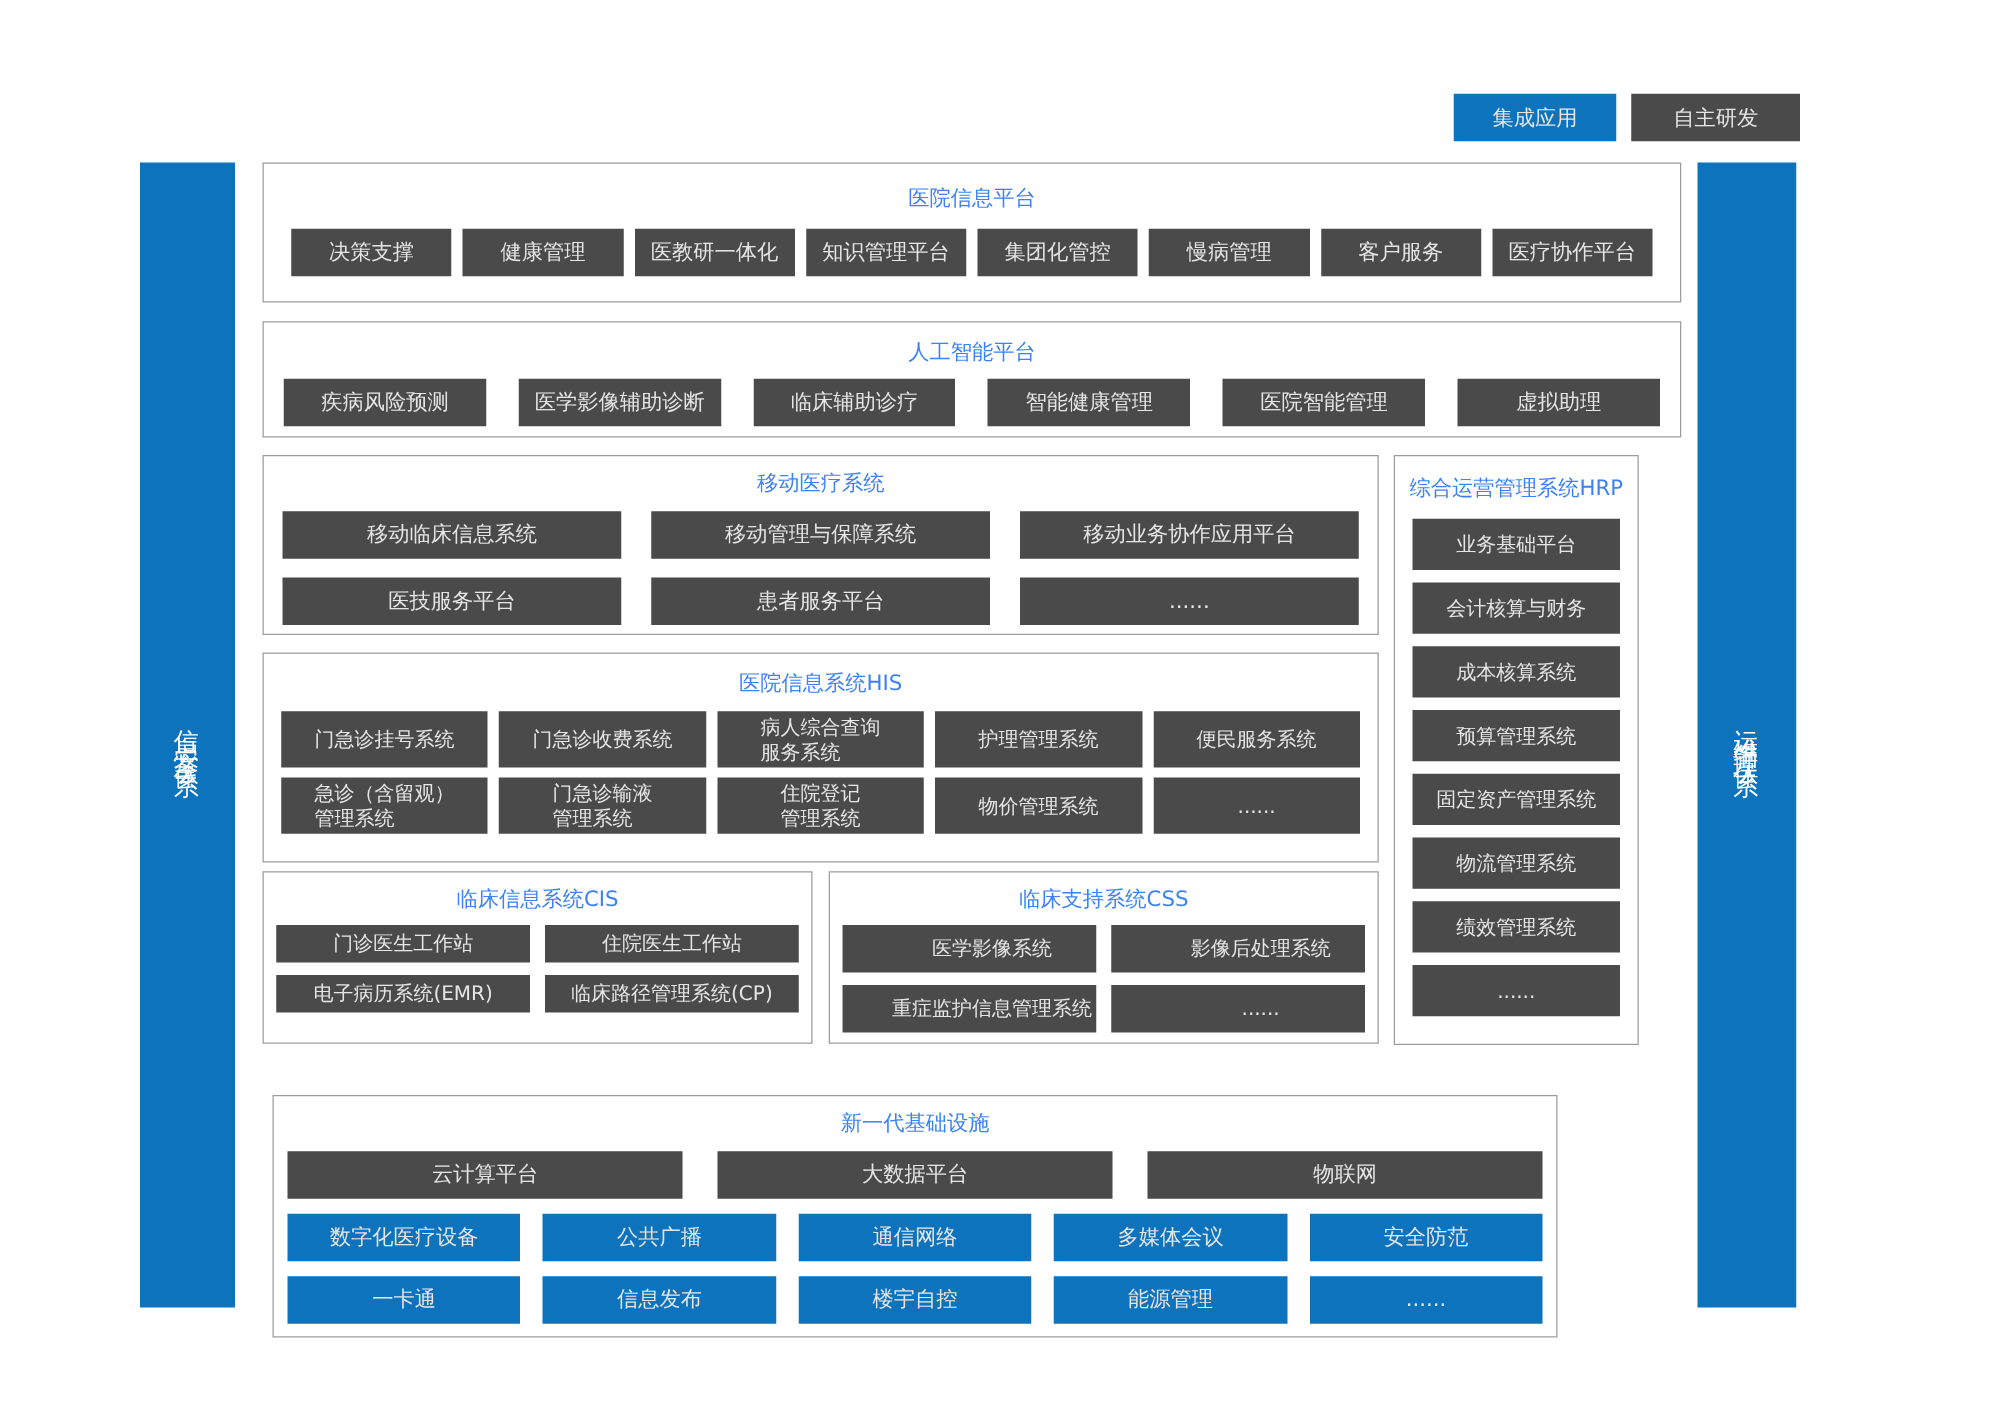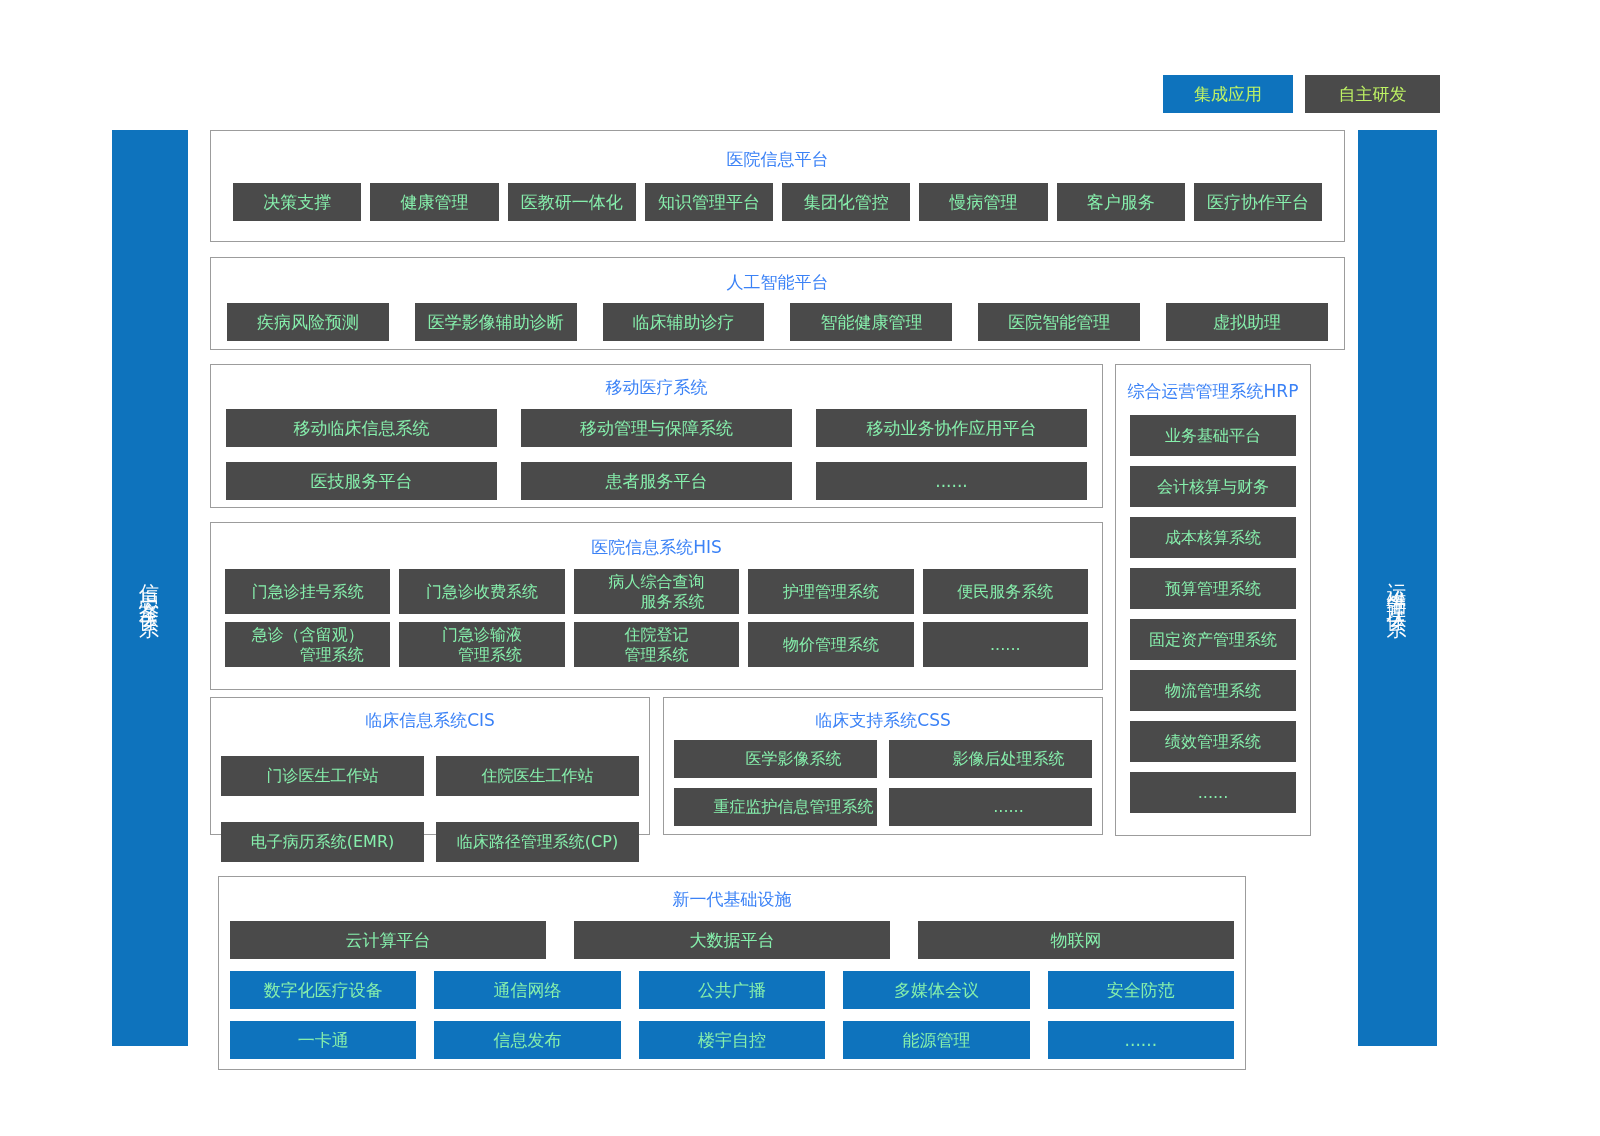--- a/index.html
+++ b/index.html
@@ -3,36 +3,36 @@
 <meta charset="utf-8">
 <style>
   html,body{margin:0;padding:0;}
   body{
     width:1600px;height:1136px;position:relative;background:#ffffff;
     font-family:"DejaVu Sans","Liberation Sans",sans-serif;overflow:hidden;
   }
   
   .legend{position:absolute;top:75px;left:1163px;display:flex;gap:12px;}
   .chip{height:38px;display:flex;align-items:center;justify-content:center;
-    color:#bef264;font-size:17px;}
+    color:#e5e5e5;font-size:17px;}
   .chip.blue{width:130px;background:#0e73bd;}
   .chip.dark{width:135px;background:#4a4a4a;}
   
   .vbar{position:absolute;top:130px;height:916px;background:#0e73bd;
     display:flex;align-items:center;justify-content:center;}
   .vbar.left{left:112px;width:76px;}
   .vbar.right{left:1358px;width:79px;}
   .vbar .vtext{writing-mode:vertical-rl;text-orientation:upright;
     color:#fdfdfd;font-size:20px;letter-spacing:7px;}
   
   .sec{position:absolute;box-sizing:border-box;border:1px solid #9c9c9c;background:#fff;}
   .sec-title{text-align:center;color:#3b82f6;font-size:17px;line-height:24px;}
   
-  .node{background:#4a4a4a;color:#86efac;display:flex;align-items:center;justify-content:center;
-    text-align:right;font-size:17px;white-space:pre-line;line-height:20px;box-sizing:border-box;}
+  .node{background:#4a4a4a;color:#e5e5e5;display:flex;align-items:center;justify-content:center;
+    text-align:left;font-size:17px;white-space:pre-line;line-height:20px;box-sizing:border-box;}
   .node.blue{background:#0e73bd;}
   .row{display:flex;}
   .row .node{flex:1;height:38px;}
   
   #sec-platform{left:210px;top:130px;width:1135px;height:112px;}
   #sec-platform .sec-title{margin:16px 0 12px 0;}
   #sec-platform .row{gap:9px;padding:0 22px;}
   
   #sec-ai{left:210px;top:257px;width:1135px;height:93px;}
   #sec-ai .sec-title{margin:12px 0 9px 0;}
@@ -44,21 +44,21 @@
   #sec-mobile .node{height:38px;}
   
   #sec-his{left:210px;top:522px;width:893px;height:168px;}
   #sec-his .sec-title{margin:12px 0 10px 0;}
   #sec-his .grid{display:grid;grid-template-columns:repeat(5,1fr);gap:8px 9px;padding:0 14px;}
   #sec-his .node{height:45px;font-size:16px;line-height:20px;}
   
   #sec-cis{left:210px;top:697px;width:440px;height:138px;}
   #sec-cis .sec-title{margin:10px 0 8px 0;}
   #sec-cis .grid{display:grid;grid-template-columns:1fr 1fr;gap:10px 12px;padding:0 10px;}
-  #sec-cis .node{height:40px;font-size:16px;margin-top:16px;}
+  #sec-cis .node{height:30px;font-size:16px;}
   
   #sec-css{left:663px;top:697px;width:440px;height:138px;}
   #sec-css .sec-title{margin:10px 0 8px 0;}
   #sec-css .grid{display:grid;grid-template-columns:1fr 1fr;gap:10px 12px;padding:0 10px;}
   #sec-css .node{height:38px;font-size:16px;padding-left:36px;}
   
   #sec-hrp{left:1115px;top:364px;width:196px;height:472px;}
   #sec-hrp .sec-title{margin:14px 0 12px 0;}
   #sec-hrp .col{display:flex;flex-direction:column;gap:10px;padding:0 14px;}
   #sec-hrp .node{height:41px;font-size:16px;}
@@ -177,22 +177,22 @@
 
 <div class="sec" id="sec-infra">
   <div class="sec-title">新一代基础设施</div>
   <div class="row darkrow">
     <div class="node">云计算平台</div>
     <div class="node">大数据平台</div>
     <div class="node">物联网</div>
   </div>
   <div class="row bluerow">
     <div class="node blue">数字化医疗设备</div>
+    <div class="node blue">公共广播</div>
     <div class="node blue">通信网络</div>
-    <div class="node blue">公共广播</div>
     <div class="node blue">多媒体会议</div>
     <div class="node blue">安全防范</div>
   </div>
   <div class="row bluerow">
     <div class="node blue">一卡通</div>
     <div class="node blue">信息发布</div>
     <div class="node blue">楼宇自控</div>
     <div class="node blue">能源管理</div>
     <div class="node blue">......</div>
   </div>

